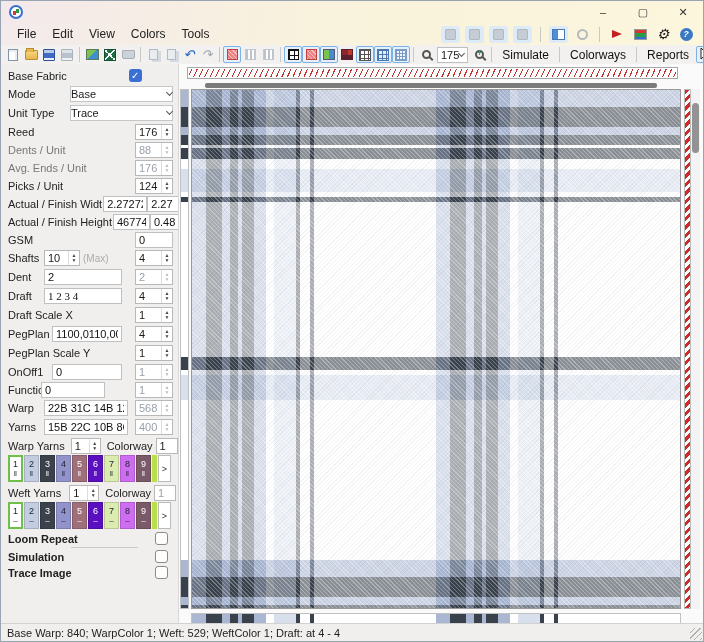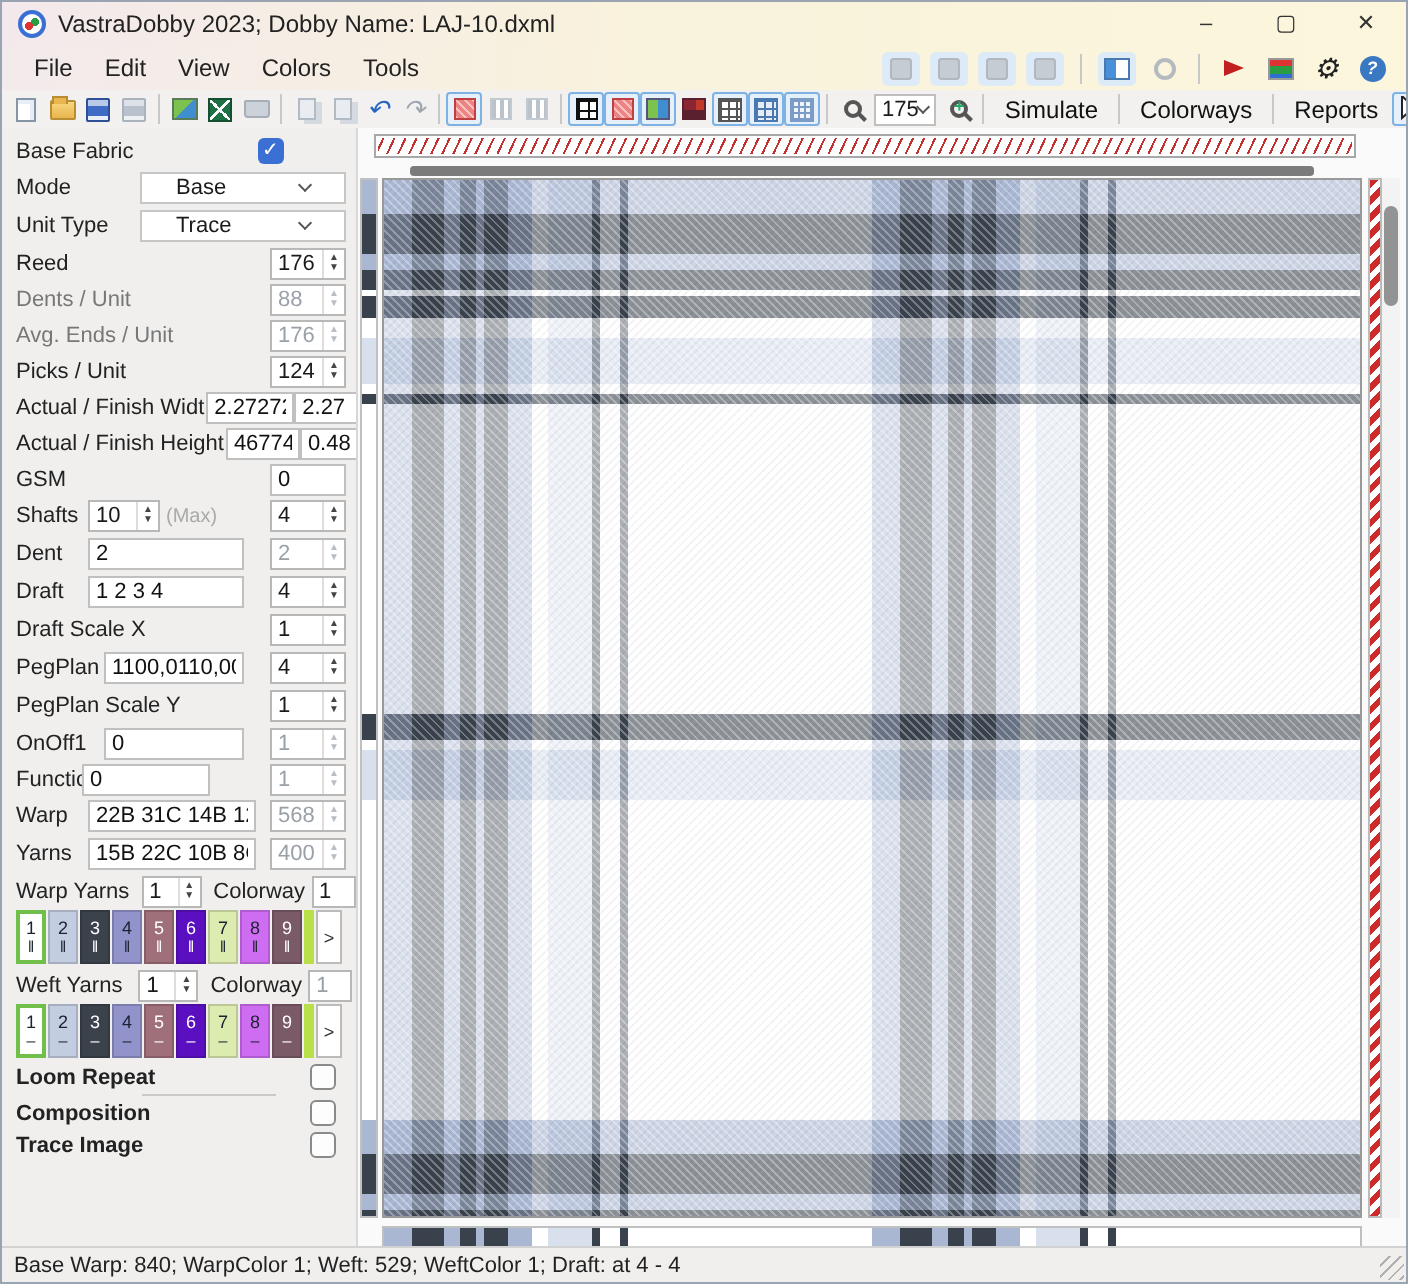--- a/index.html
+++ b/index.html
@@ -92,21 +92,21 @@
            transform:rotate(45deg); margin-top:-3px; flex:0 0 auto; }
   .tbtn { padding:1px 7px; font-size:12px; color:#111; }
 
   
   .panel { position:absolute; left:0; top:63px; width:178px; bottom:18px; background:#f0efee;
            border-right:1px solid #d8d8d8; padding-top:2px; overflow:hidden; }
   .prow { display:flex; align-items:center; height:17px; margin:1px 5px 1px 7px; }
   .prow.tall { height:18px; }
   .lbl { color:#222; white-space:nowrap; }
   .combo { flex:1; display:flex; align-items:center; border:1px solid #c6c6c6; background:#fff;
-           height:16px; padding:0 17px; margin-left:4px; }
+           height:16px; padding:0 0; margin-left:4px; }
   .combo .cv { flex:1; }
   .inp { border:1px solid #c0c0c0; background:#fff; height:16px; font:11px "Liberation Sans",sans-serif;
            padding:0 3px; color:#111; }
   .spin { display:flex; align-items:center; border:1px solid #b8b8b8; background:#fff; height:16px;
            width:38px; padding-left:3px; flex:0 0 auto; }
   .spin .num { flex:1; font-size:11px; }
   .spin .arrs { display:flex; flex-direction:column; width:11px; border-left:1px solid #ddd;
            align-items:center; justify-content:center; height:100%; }
   .spin .arrs i { font-style:normal; font-size:5px; line-height:5px; color:#444; }
   .spin.dis .num { color:#9aa0a8; }
@@ -150,21 +150,20 @@
   .statusbar { position:absolute; left:0; right:0; bottom:0; height:18px; background:#f0efee;
       border-top:1px solid #d2d2d2; display:flex; align-items:center; padding-left:6px; font-size:11px; color:#222; }
   .grip { position:absolute; right:1px; bottom:1px; width:12px; height:12px;
       background:repeating-linear-gradient(135deg,transparent 0 3px,#b0b0b0 3px 4px); }
 </style>
 </head>
 <body>
 
 <div class="titlebar">
   <span class="applogo"></span>
-  <span class="title-text">VastraDobby 2023; Dobby Name: LAJ-10.dxml</span>
   <div class="win-btns">
     <span class="win-btn">–</span>
     <span class="win-btn">▢</span>
     <span class="win-btn">✕</span>
   </div>
 </div>
 
 <div class="menubar">
   <span class="menu-item">File</span>
   <span class="menu-item">Edit</span>
@@ -406,21 +405,21 @@
       <span class="num">2</span>
         <span class="arrs">
           <i>▲</i>
           <i>▼</i>
         </span>
     </span>
   </div>
 
   <div class="prow tall">
     <span class="lbl" style="width:36px">Draft</span>
-    <input class="inp" style="width: 78px;" value="1 2 3 4">
+    <input class="inp" style="width: 78px; font-family: Liberation Serif, serif;" value="1 2 3 4">
     <span class="spin mlauto">
       <span class="num">4</span>
         <span class="arrs">
           <i>▲</i>
           <i>▼</i>
         </span>
     </span>
   </div>
 
   <div class="prow tall">
@@ -620,21 +619,21 @@
       <div class="ystrip"></div>
       <div class="ybtn">&gt;</div>
     </div>
 
   <div class="trow">
     <span class="lbl" style="flex:1">Loom Repeat</span>
     <span class="cb off"></span>
   </div>
   <div class="minirule"></div>
   <div class="trow">
-    <span class="lbl" style="flex:1">Composition</span>
+    <span class="lbl" style="flex:1">Simulation</span>
     <span class="cb off"></span>
   </div>
   <div class="trow">
     <span class="lbl" style="flex:1">Trace Image</span>
     <span class="cb off"></span>
   </div>
 </div>
 
 <div class="main">
   <div class="pegstrip">

